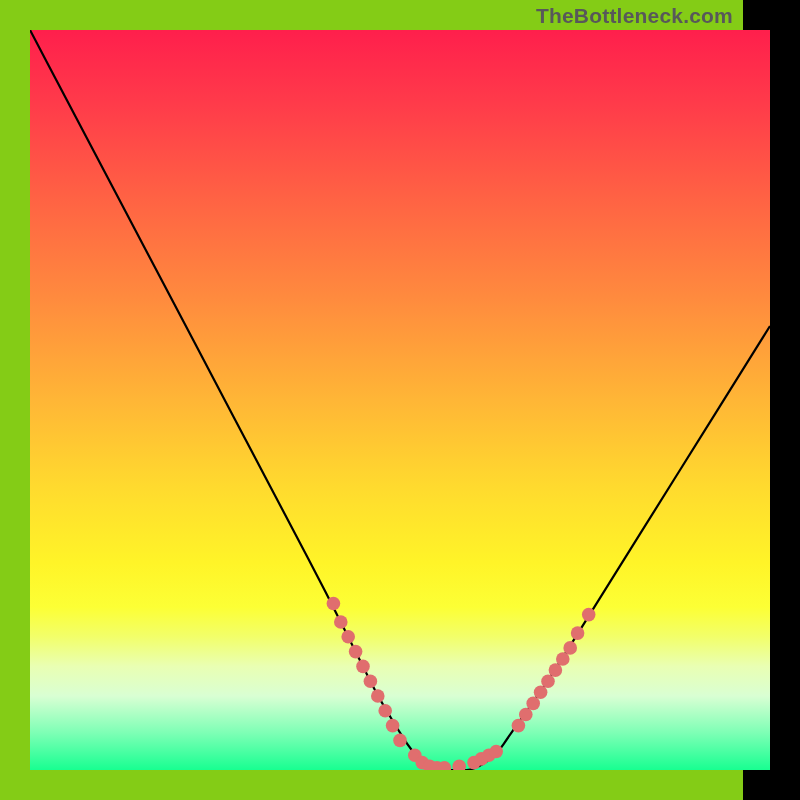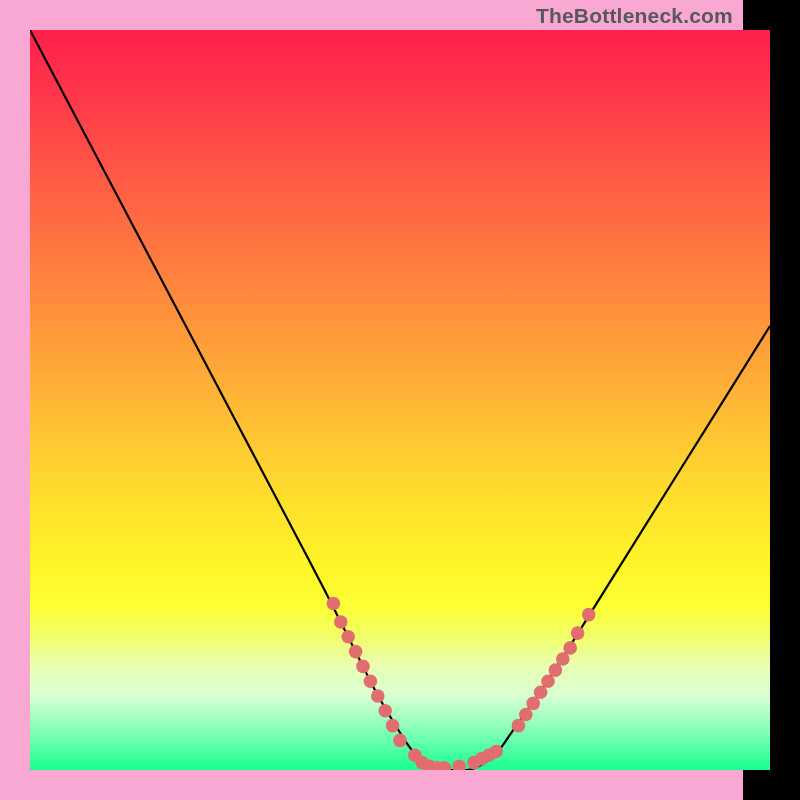--- a/index.html
+++ b/index.html
@@ -1,21 +1,21 @@
 <!DOCTYPE html>
 <html><head>
 <meta charset="utf-8">
 <style>
   * { margin: 0; padding: 0; box-sizing: border-box; }
   html, body { width: 800px; height: 800px; overflow: hidden; background: #000; }
   .frame {
     position: relative;
     width: 743px;
     height: 800px;
-    background: #f9a8d4;
+    background: #84cc16;
   }
   .watermark {
     position: absolute;
     top: 4px;
     right: 10px;
     font-family: Arial, Helvetica, sans-serif;
     font-size: 21px;
     font-weight: 600;
     color: #58585a;
     letter-spacing: 0.2px;

